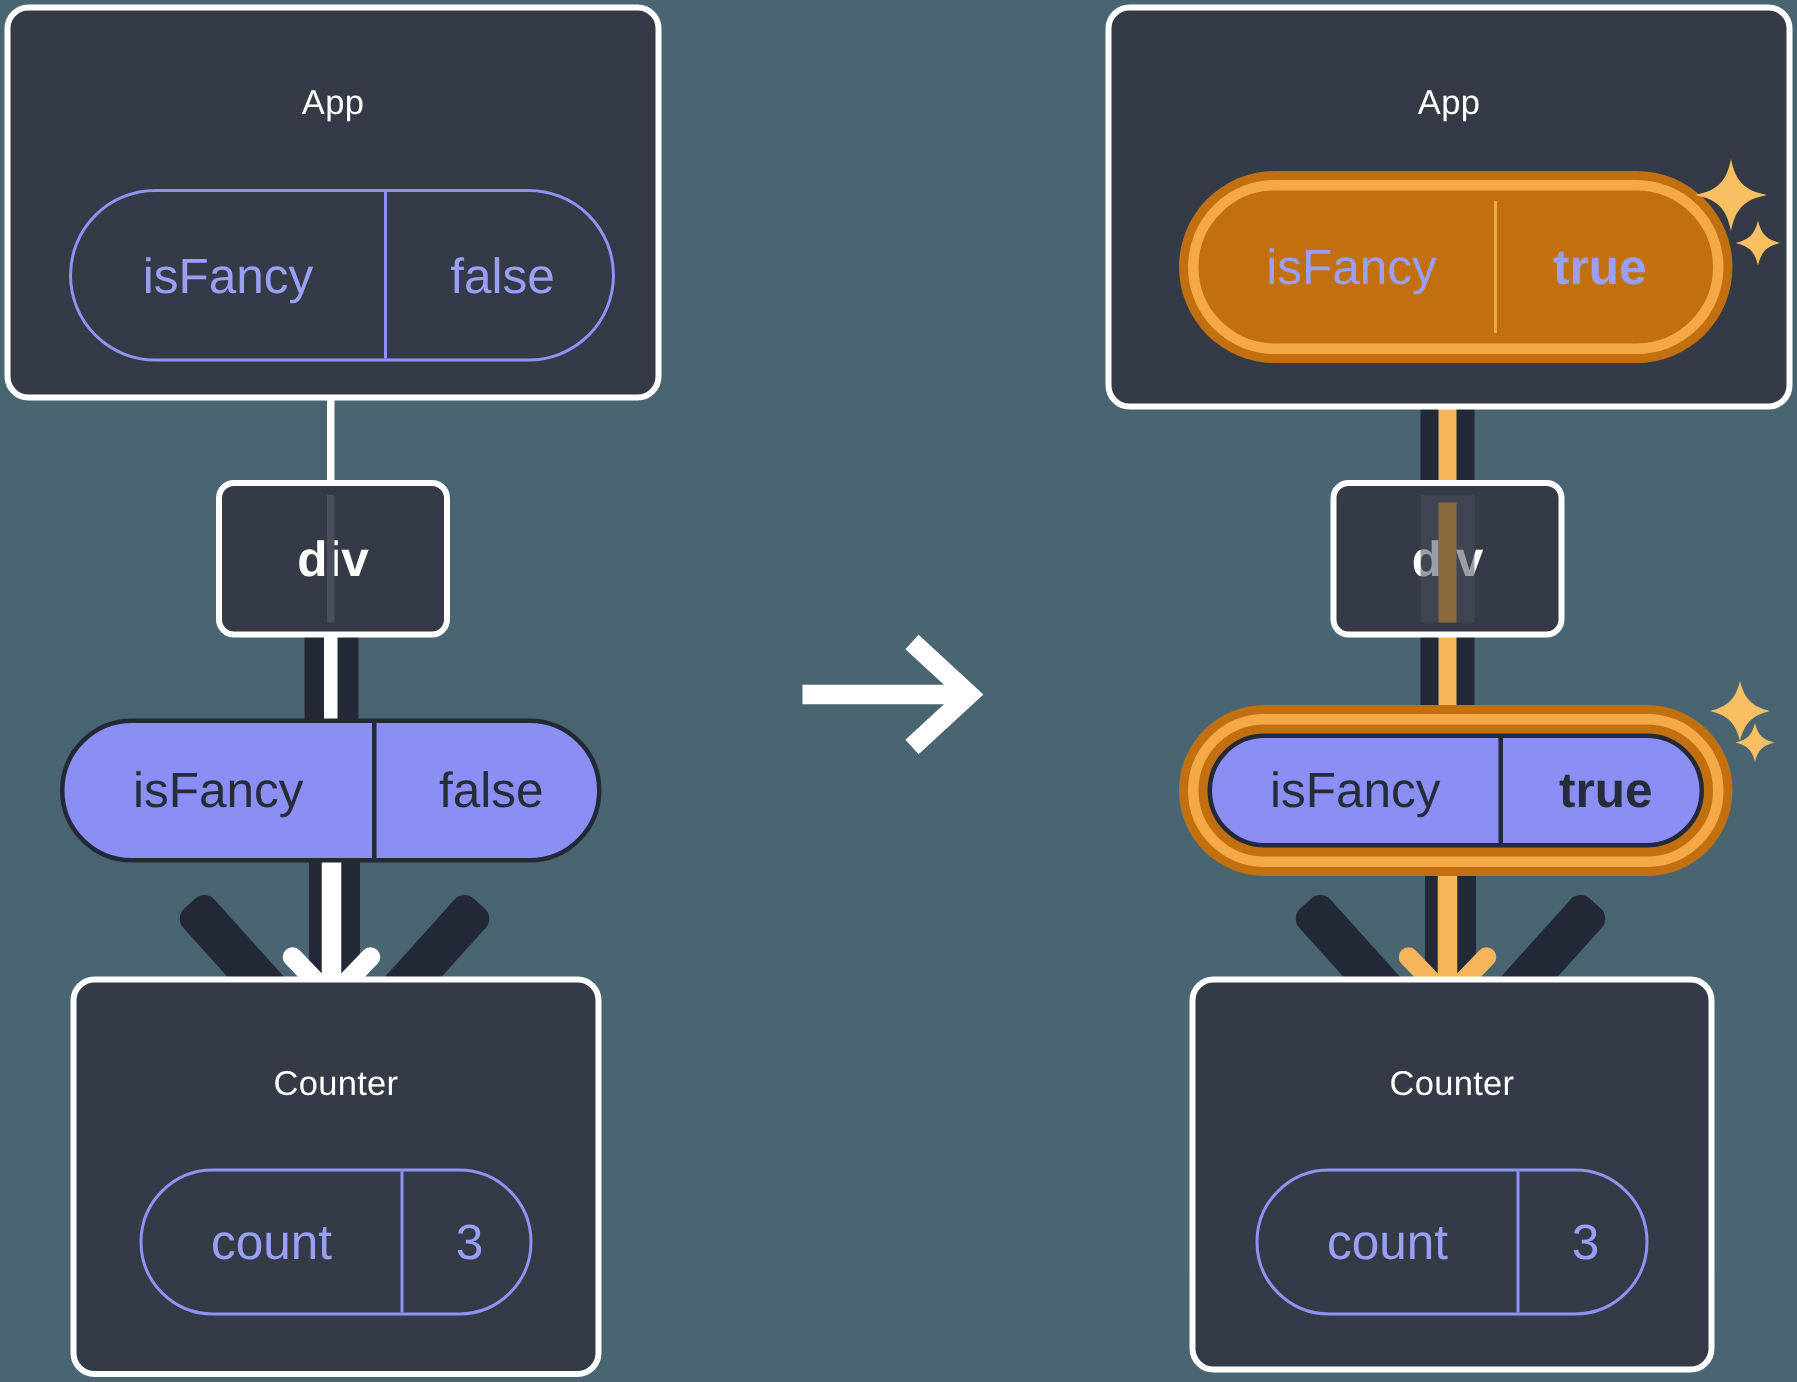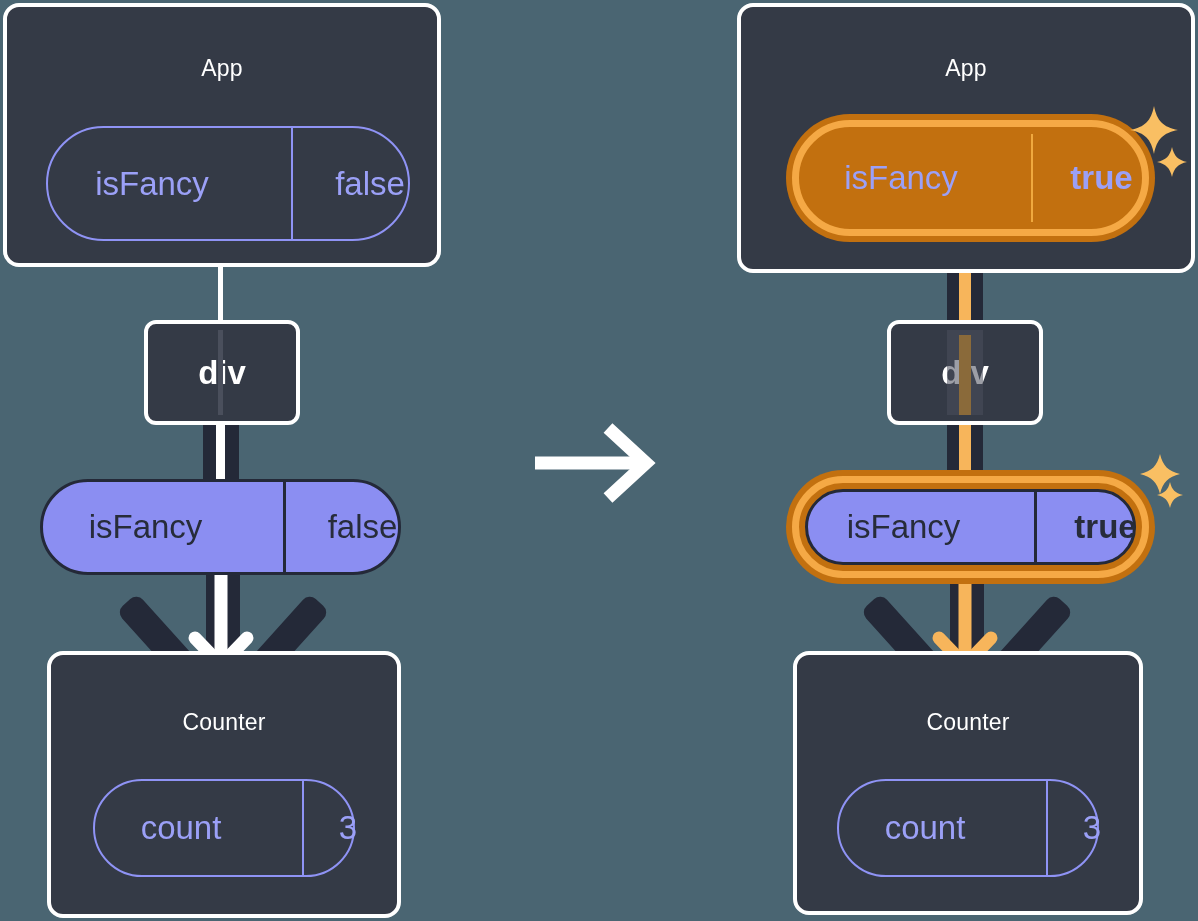--- a/index.html
+++ b/index.html
@@ -48,21 +48,21 @@
     border-radius:999px;
     z-index:35;
     text-align:right;
   }
   .pill .cell{
     display:flex;align-items:center;justify-content:center;
     box-sizing:border-box;
     white-space:nowrap;
   }
   .pill .cell.name{flex:0 0 auto;}
-  .pill .cell.val{flex:0 0 auto;margin-left:35px;}
+  .pill .cell.val{flex:0 0 auto;}
 
   
   .pill.ghost{
     border:2.5px solid #8f93f5;
     background:transparent;
   }
   .pill.ghost .cell{color:#9ba0f7;font-size:33px;}
   .pill.ghost .cell.val{border-left:2.5px solid #8f93f5;}
 
   

